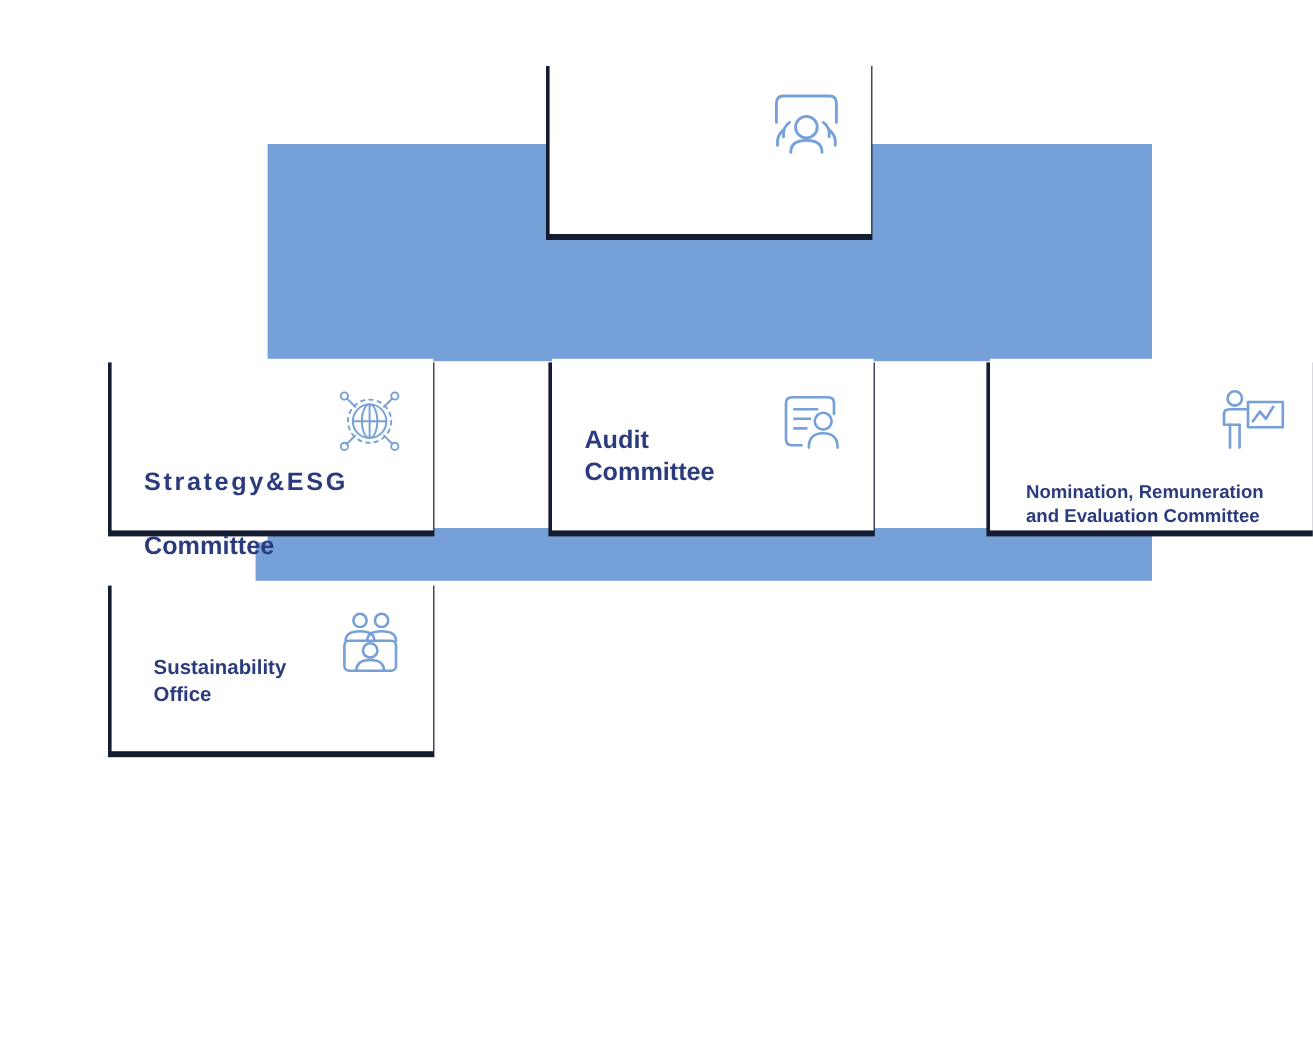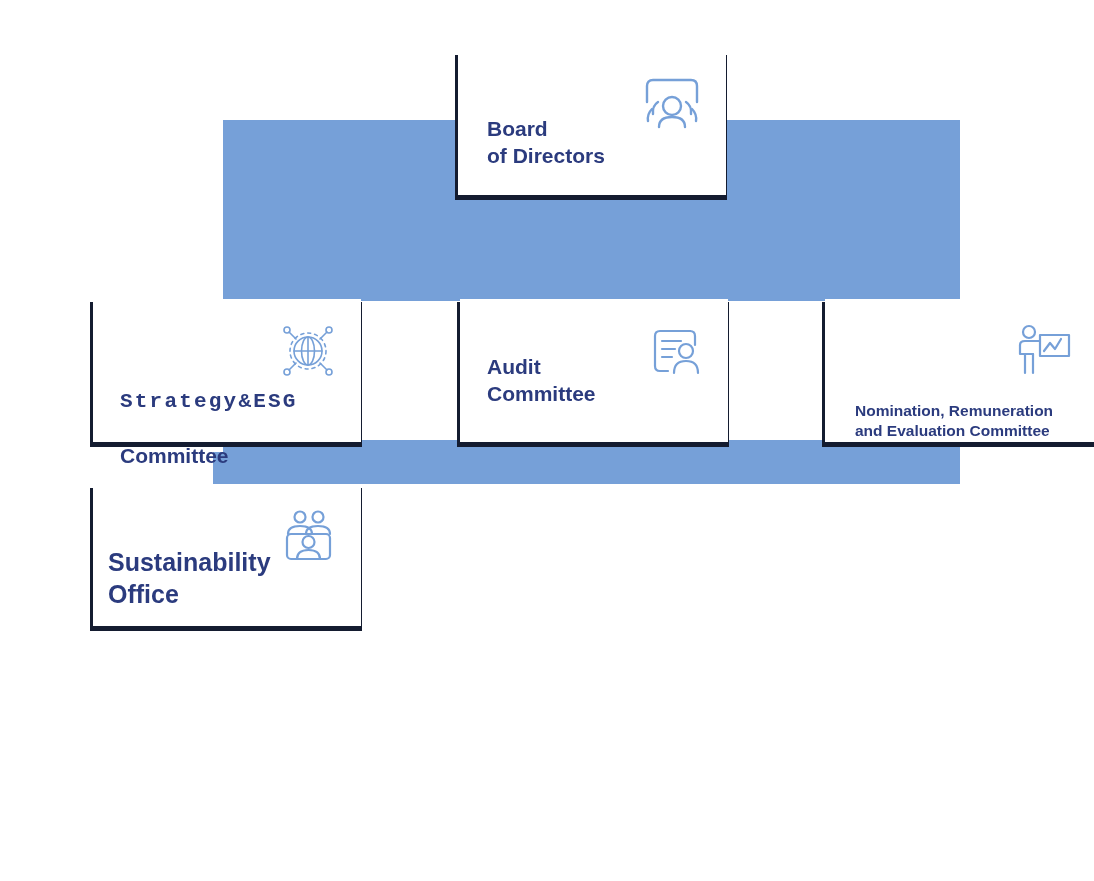--- a/index.html
+++ b/index.html
@@ -66,60 +66,58 @@
   
   #board-shadow { left: 455px; top: 55px;  width: 272px; height: 145px; }
   #board-inner  { left: 458px; top: 52px;  width: 268px; height: 143px; }
   #board-label  { left: 487px; top: 116px; font-size: 21px; }
   #board-icon   { left: 641px; top: 76px;  width: 62px; height: 58px; }
 
   
   #strat-shadow { left: 90px;  top: 302px; width: 272px; height: 145px; }
   #strat-inner  { left: 93px;  top: 299px; width: 268px; height: 143px; }
   #strat-label  { left: 120px; top: 362px; font-size: 21px; }
-  #strat-label .ls { letter-spacing: 2.2px; display: block; font-family: Liberation Mono, monospace; }
+  #strat-label .ls { letter-spacing: 2.2px; display: block; }
   #strat-icon   { left: 278px; top: 321px; width: 60px; height: 60px; }
 
   
   #audit-shadow { left: 457px; top: 302px; width: 272px; height: 145px; }
   #audit-inner  { left: 460px; top: 299px; width: 268px; height: 143px; }
   #audit-label  { left: 487px; top: 354px; font-size: 21px; }
   #audit-icon   { left: 648px; top: 323px; width: 58px; height: 58px; }
 
   
   #nom-shadow   { left: 822px; top: 302px; width: 275px; height: 145px; }
   #nom-inner    { left: 825px; top: 299px; width: 272px; height: 143px; }
   #nom-label    { left: 855px; top: 379px; font-size: 15.5px; margin-top: 22px; }
   #nom-icon     { left: 1016px; top: 323px; width: 56px; height: 56px; }
 
   
   #sust-shadow  { left: 90px;  top: 488px; width: 272px; height: 143px; }
   #sust-inner   { left: 93px;  top: 485px; width: 268px; height: 141px; }
-  #sust-label   { left: 108px; top: 546px; font-size: 25px; }
+  #sust-label   { left: 128px; top: 546px; font-size: 17px; }
   #sust-icon    { left: 281px; top: 509px; width: 55px; height: 55px; }
 
   svg { display: block; overflow: visible; }
 </style>
 </head>
 <body>
 
 <div id="canvas">
 
   <div class="conn-blue" id="blue-main"></div>
   <div class="conn-blue" id="blue-lower2"></div>
   <div class="conn-blue" id="blue-lower"></div>
 
   <div class="conn-tick" id="tick-board"></div>
   <div class="conn-tick" id="tick-audit"></div>
   <div class="conn-tick" id="tick-strat"></div>
 
   <div class="card-shadow" id="board-shadow"></div>
   <div class="card-inner" id="board-inner"></div>
-  <div class="card-label" id="board-label">Board
-of Directors</div>
   <div class="card-icon" id="board-icon">
     <svg width="62" height="58" viewBox="0 0 62 58" fill="none" stroke="#76a0d8" stroke-width="2.4" stroke-linecap="round" stroke-linejoin="round">
       <path d="M6 26 L6 10 Q6 4 12 4 L50 4 Q56 4 56 10 L56 26"></path>
       <circle cx="31" cy="30" r="9"></circle>
       <path d="M18 51 Q18 41 31 41 Q44 41 44 51"></path>
       <path d="M17 26 Q11 30 12 38"></path>
       <path d="M45 26 Q51 30 50 38"></path>
       <path d="M11 33 Q6 38 7 45"></path>
       <path d="M51 33 Q56 38 55 45"></path>
     </svg>

